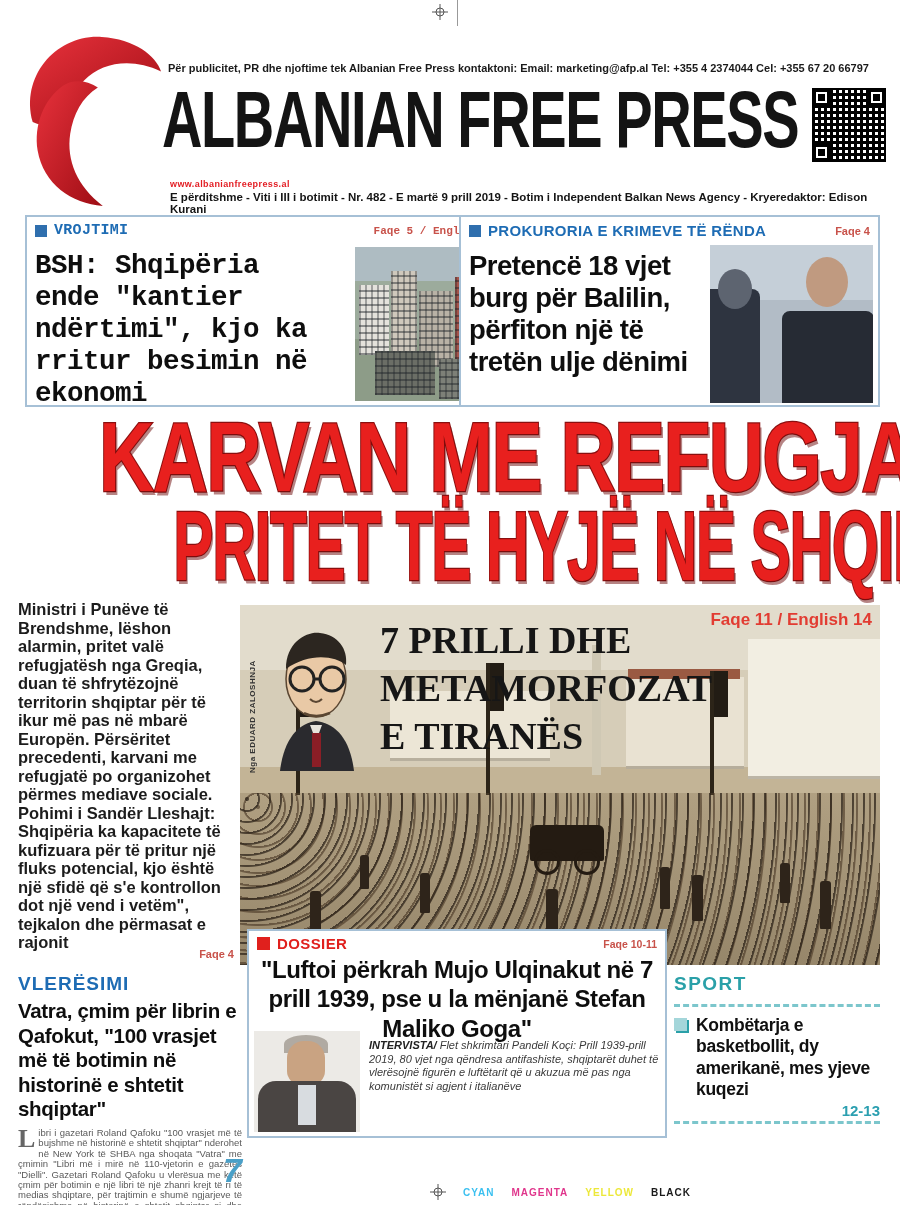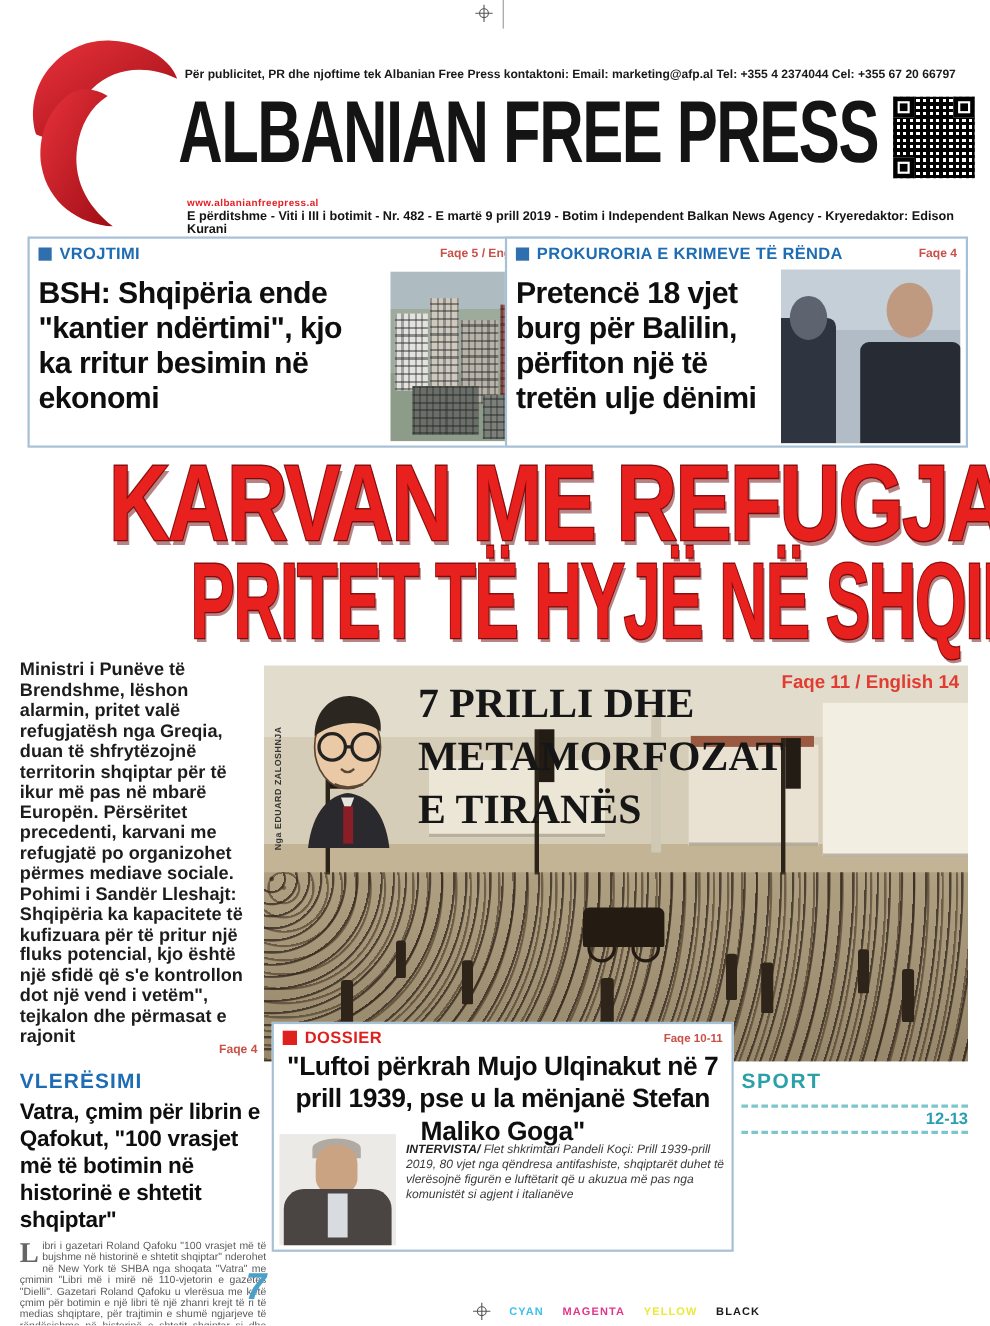--- a/index.html
+++ b/index.html
@@ -23,21 +23,21 @@
         repeating-linear-gradient(90deg,#000 0 3px,transparent 3px 6px),
         repeating-linear-gradient(0deg,#000 0 3px,#fff 3px 6px),
         repeating-linear-gradient(45deg,rgba(255,255,255,.95) 0 2px,transparent 2px 9px);}
   .qf{position:absolute;width:11px;height:11px;border:4px solid #000;background:#fff;}
   .qf div{position:absolute;left:2px;top:2px;width:7px;height:7px;background:#000;}
   #website{left:170px;top:179px;font-size:9px;font-weight:bold;color:#e31e24;letter-spacing:.4px;}
   #info-line{left:170px;top:191px;font-size:11.5px;font-weight:bold;color:#141414;}
 
   
   .news-box{position:absolute;top:215px;height:192px;border:2px solid #a6c0d6;background:#fff;box-sizing:border-box;}
-  #box-left{left:25px;width:484px;}
+  #box-left{left:25px;width:484px;font-family:Liberation Mono, monospace;}
   #box-right{left:459px;width:421px;}
   .box-head{position:absolute;left:8px;top:5px;right:8px;display:flex;align-items:center;}
   .blue-sq{width:12px;height:12px;background:#2f6fae;margin-right:7px;flex:none;}
   .section-blue{font-size:15px;font-weight:bold;color:#1e6cb4;letter-spacing:.3px;}
   .page-ref-red{margin-left:auto;font-size:11px;font-weight:bold;color:#c8524a;padding-left:40px;}
   .box-headline{position:absolute;left:8px;top:33px;font-size:27.5px;font-weight:bold;line-height:1.16;color:#0e0e0e;letter-spacing:-.5px;}
   #box-left .box-headline{width:282px;}
   #box-right .box-headline{width:252px;}
   .box-photo{position:absolute;overflow:hidden;}
   #photo-city{right:6px;top:30px;width:146px;height:154px;
@@ -262,20 +262,24 @@
         <div id="d-shirt"></div>
     </div>
     <div id="intervista">
       <b>INTERVISTA/</b><span> Flet shkrimtari Pandeli Koçi: Prill 1939-prill 2019, 80 vjet nga qëndresa antifashiste, shqiptarët duhet të vlerësojnë figurën e luftëtarit që u akuzua më pas nga komunistët si agjent i italianëve</span>
     </div>
   </div>
 
   <div id="sport" class="abs">
     <div id="sport-h">SPORT</div>
     <hr class="teal-dash">
+    <div class="sport-item">
+      <span class="teal-sq"></span>
+      <span>Kombëtarja e basketbollit, dy amerikanë, mes yjeve kuqezi</span>
+    </div>
     <div id="sport-pages">12-13</div>
     <hr class="teal-dash" style="margin-top:2px;">
   </div>
 
   <div id="footer" class="abs">
     <svg class="cropmark" style="position:static;" viewBox="0 0 16 16">
       <circle cx="8" cy="8" r="4"></circle>
         <line x1="8" y1="0" x2="8" y2="16"></line>
         <line x1="0" y1="8" x2="16" y2="8"></line>
     </svg>

